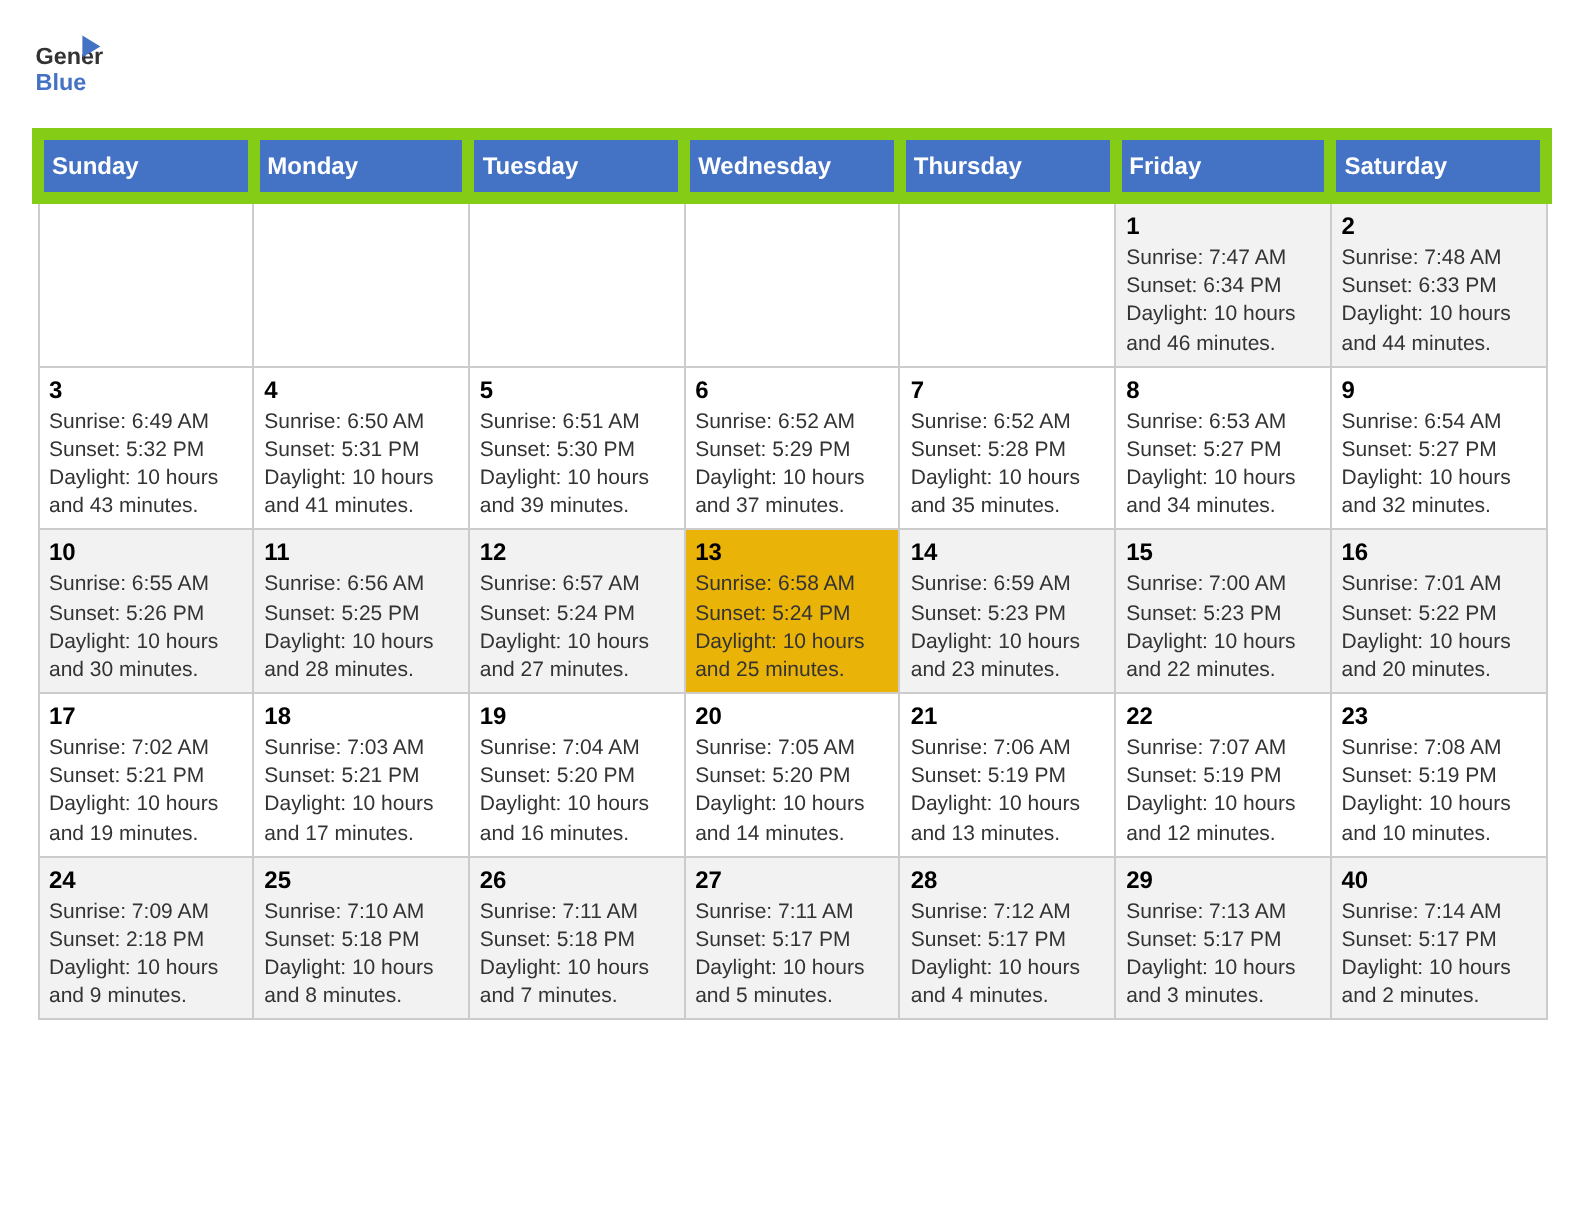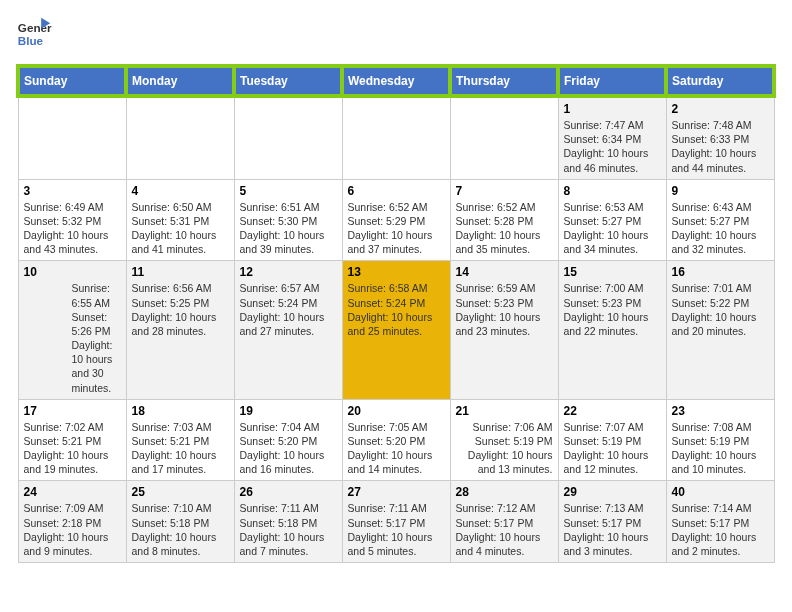--- a/index.html
+++ b/index.html
@@ -42,21 +42,21 @@
       border-collapse: collapse;
       font-size: 11px;
     }
     .calendar th {
       background: #4472c4;
       color: #fff;
       padding: 6px 4px;
       text-align: left;
       font-weight: bold;
       font-size: 12px;
-      border: 4px solid #84cc16;
+      border: 6px solid #84cc16;
     }
     .calendar td {
       vertical-align: top;
       padding: 4px 5px;
       border: 1px solid #ccc;
       width: 108px;
       min-height: 70px;
       background: #fff;
     }
     .calendar tr:nth-child(odd) td {
@@ -162,29 +162,29 @@
 Daylight: 10 hours and 35 minutes.</div>
         </td>
         <td style="background: rgb(255, 255, 255);">
           <span class="day-number">8</span>
           <div class="day-info" style="white-space: pre-line;">Sunrise: 6:53 AM
 Sunset: 5:27 PM
 Daylight: 10 hours and 34 minutes.</div>
         </td>
         <td style="background: rgb(255, 255, 255);">
           <span class="day-number">9</span>
-          <div class="day-info" style="white-space: pre-line;">Sunrise: 6:43 AM
+          <div class="day-info" style="white-space: pre-line;">Sunrise: 6:54 AM
 Sunset: 5:27 PM
 Daylight: 10 hours and 32 minutes.</div>
         </td>
       </tr>
       <tr>
         <td style="background: rgb(242, 242, 242);">
           <span class="day-number">10</span>
-          <div class="day-info" style="white-space: pre-line; margin-left: 48px;">Sunrise: 6:55 AM
+          <div class="day-info" style="white-space: pre-line;">Sunrise: 6:55 AM
 Sunset: 5:26 PM
 Daylight: 10 hours and 30 minutes.</div>
         </td>
         <td style="background: rgb(242, 242, 242);">
           <span class="day-number">11</span>
           <div class="day-info" style="white-space: pre-line;">Sunrise: 6:56 AM
 Sunset: 5:25 PM
 Daylight: 10 hours and 28 minutes.</div>
         </td>
         <td style="background: rgb(242, 242, 242);">
@@ -238,21 +238,21 @@
 Daylight: 10 hours and 16 minutes.</div>
         </td>
         <td style="background: rgb(255, 255, 255);">
           <span class="day-number">20</span>
           <div class="day-info" style="white-space: pre-line;">Sunrise: 7:05 AM
 Sunset: 5:20 PM
 Daylight: 10 hours and 14 minutes.</div>
         </td>
         <td style="background: rgb(255, 255, 255);">
           <span class="day-number">21</span>
-          <div class="day-info" style="white-space: pre-line; text-align: right;">Sunrise: 7:06 AM
+          <div class="day-info" style="white-space: pre-line;">Sunrise: 7:06 AM
 Sunset: 5:19 PM
 Daylight: 10 hours and 13 minutes.</div>
         </td>
         <td style="background: rgb(255, 255, 255);">
           <span class="day-number">22</span>
           <div class="day-info" style="white-space: pre-line;">Sunrise: 7:07 AM
 Sunset: 5:19 PM
 Daylight: 10 hours and 12 minutes.</div>
         </td>
         <td style="background: rgb(255, 255, 255); margin-left: 19px;">

